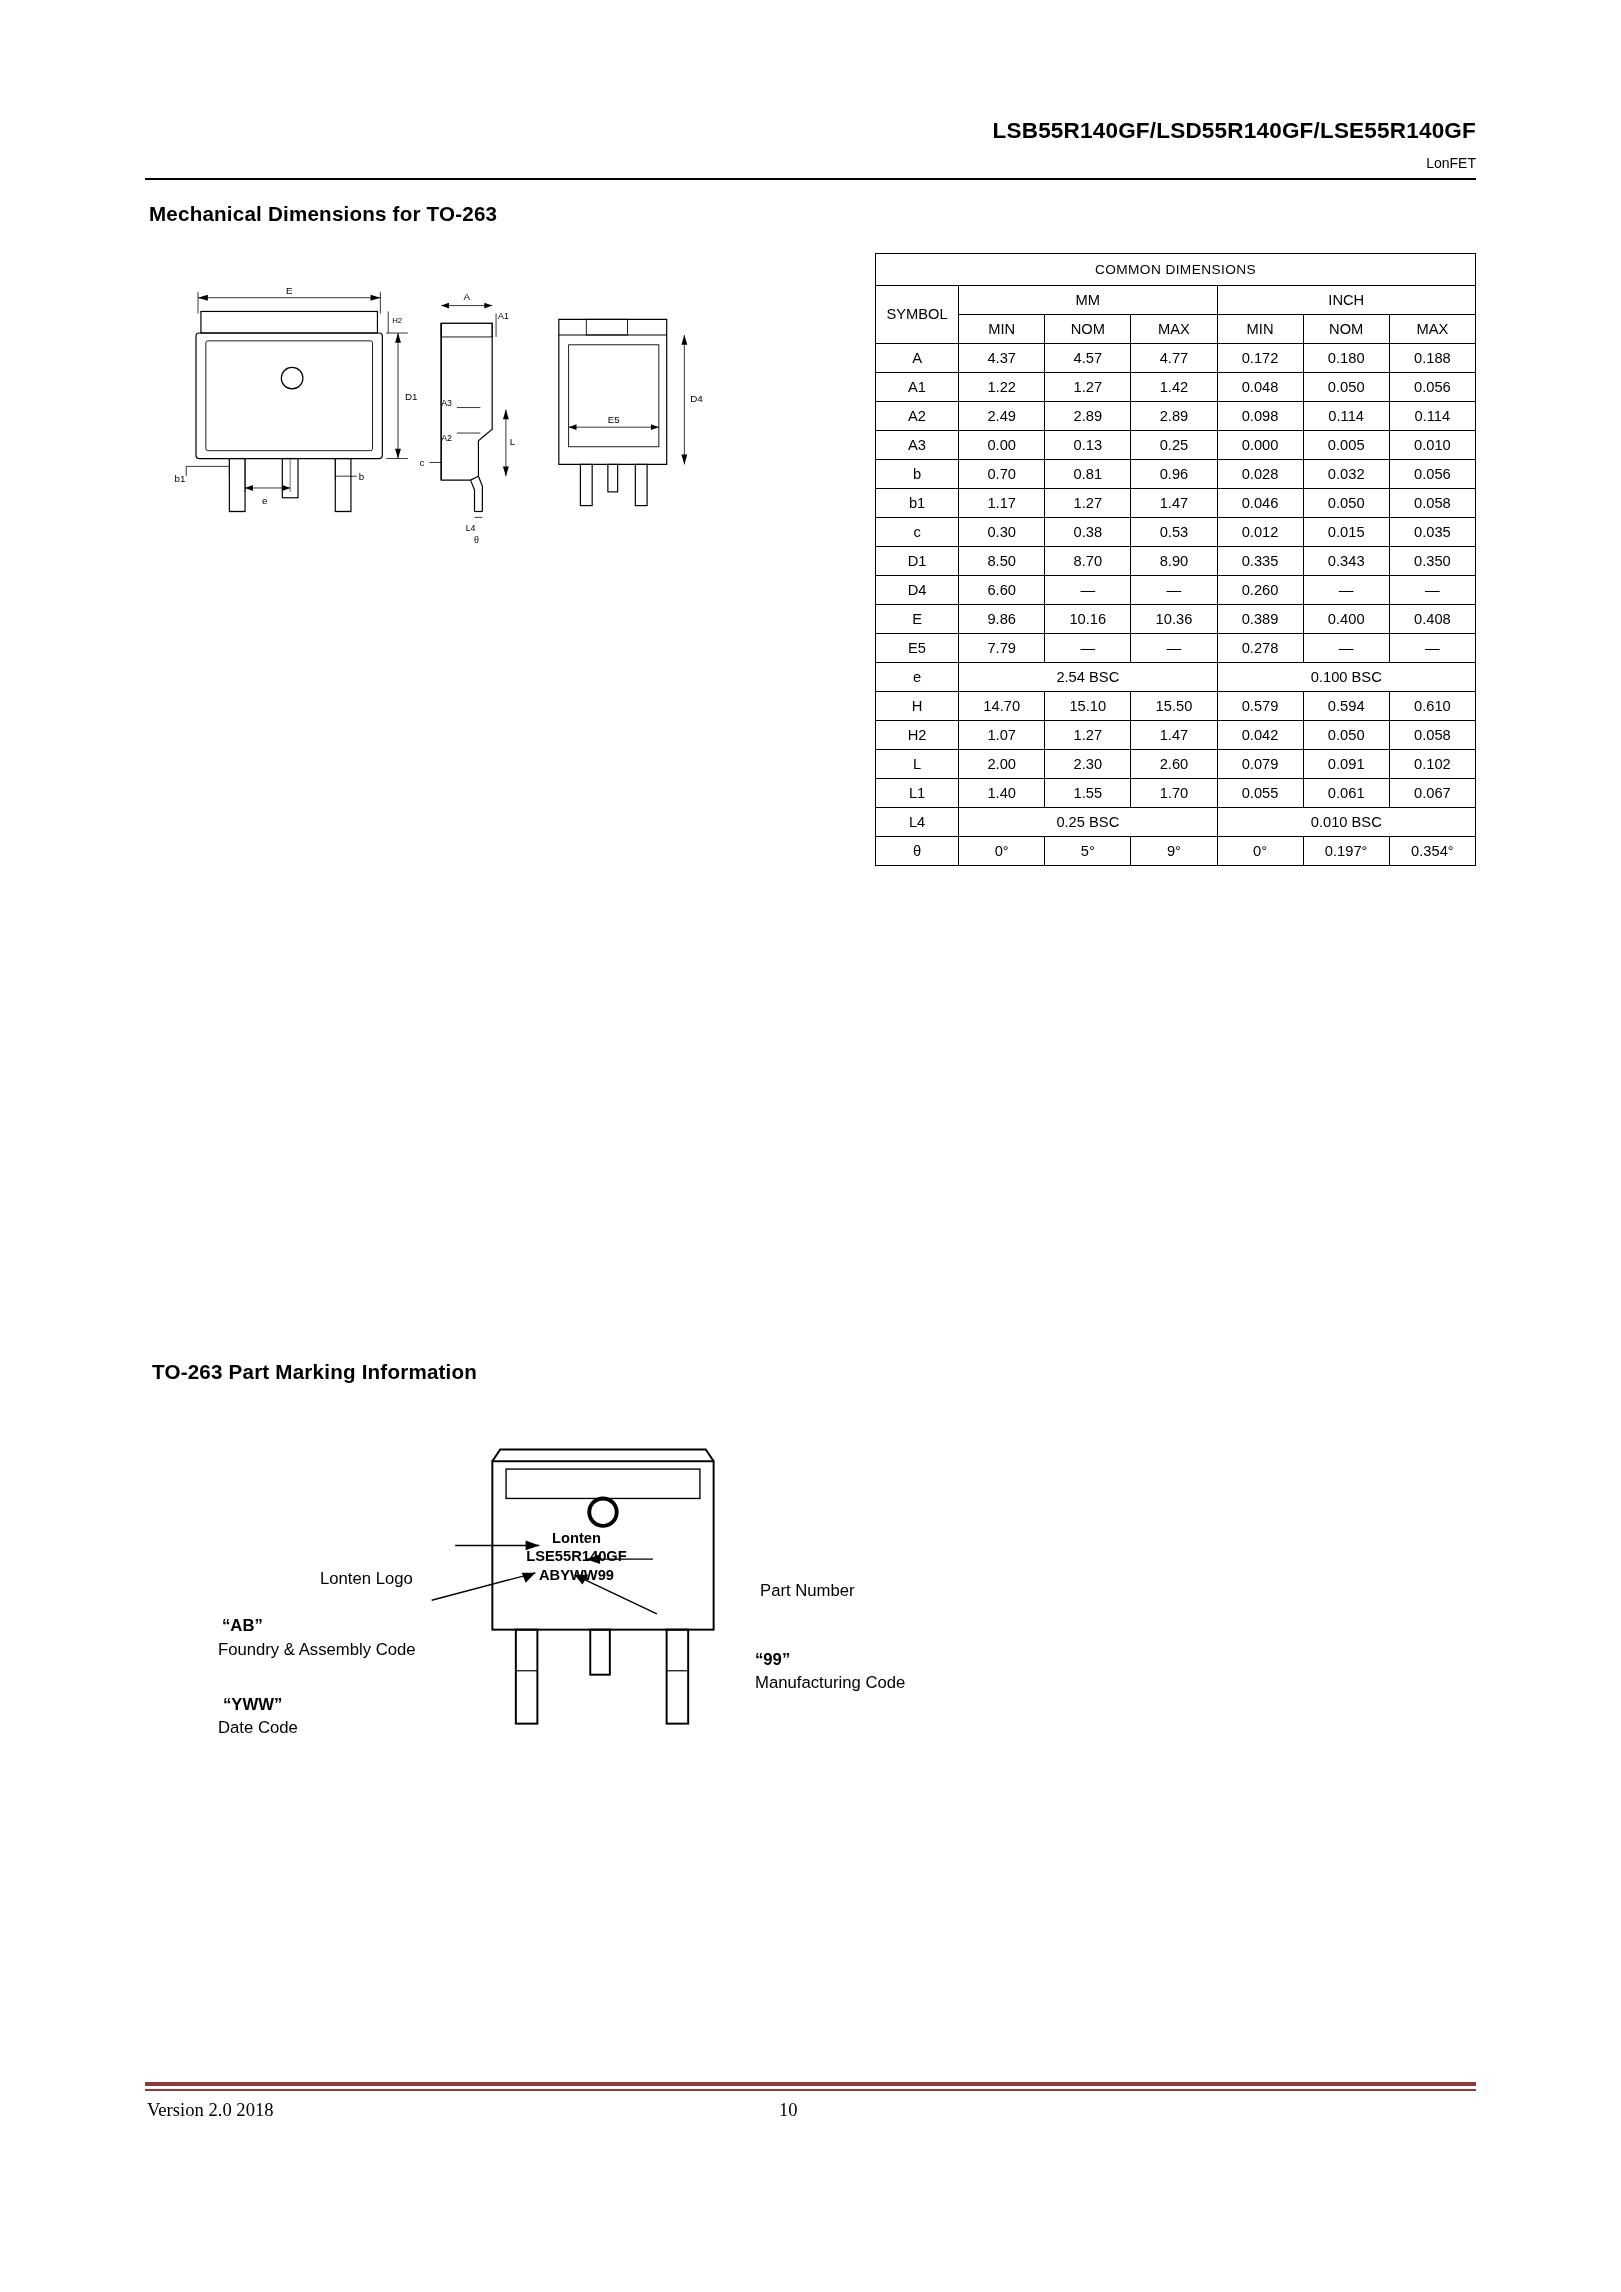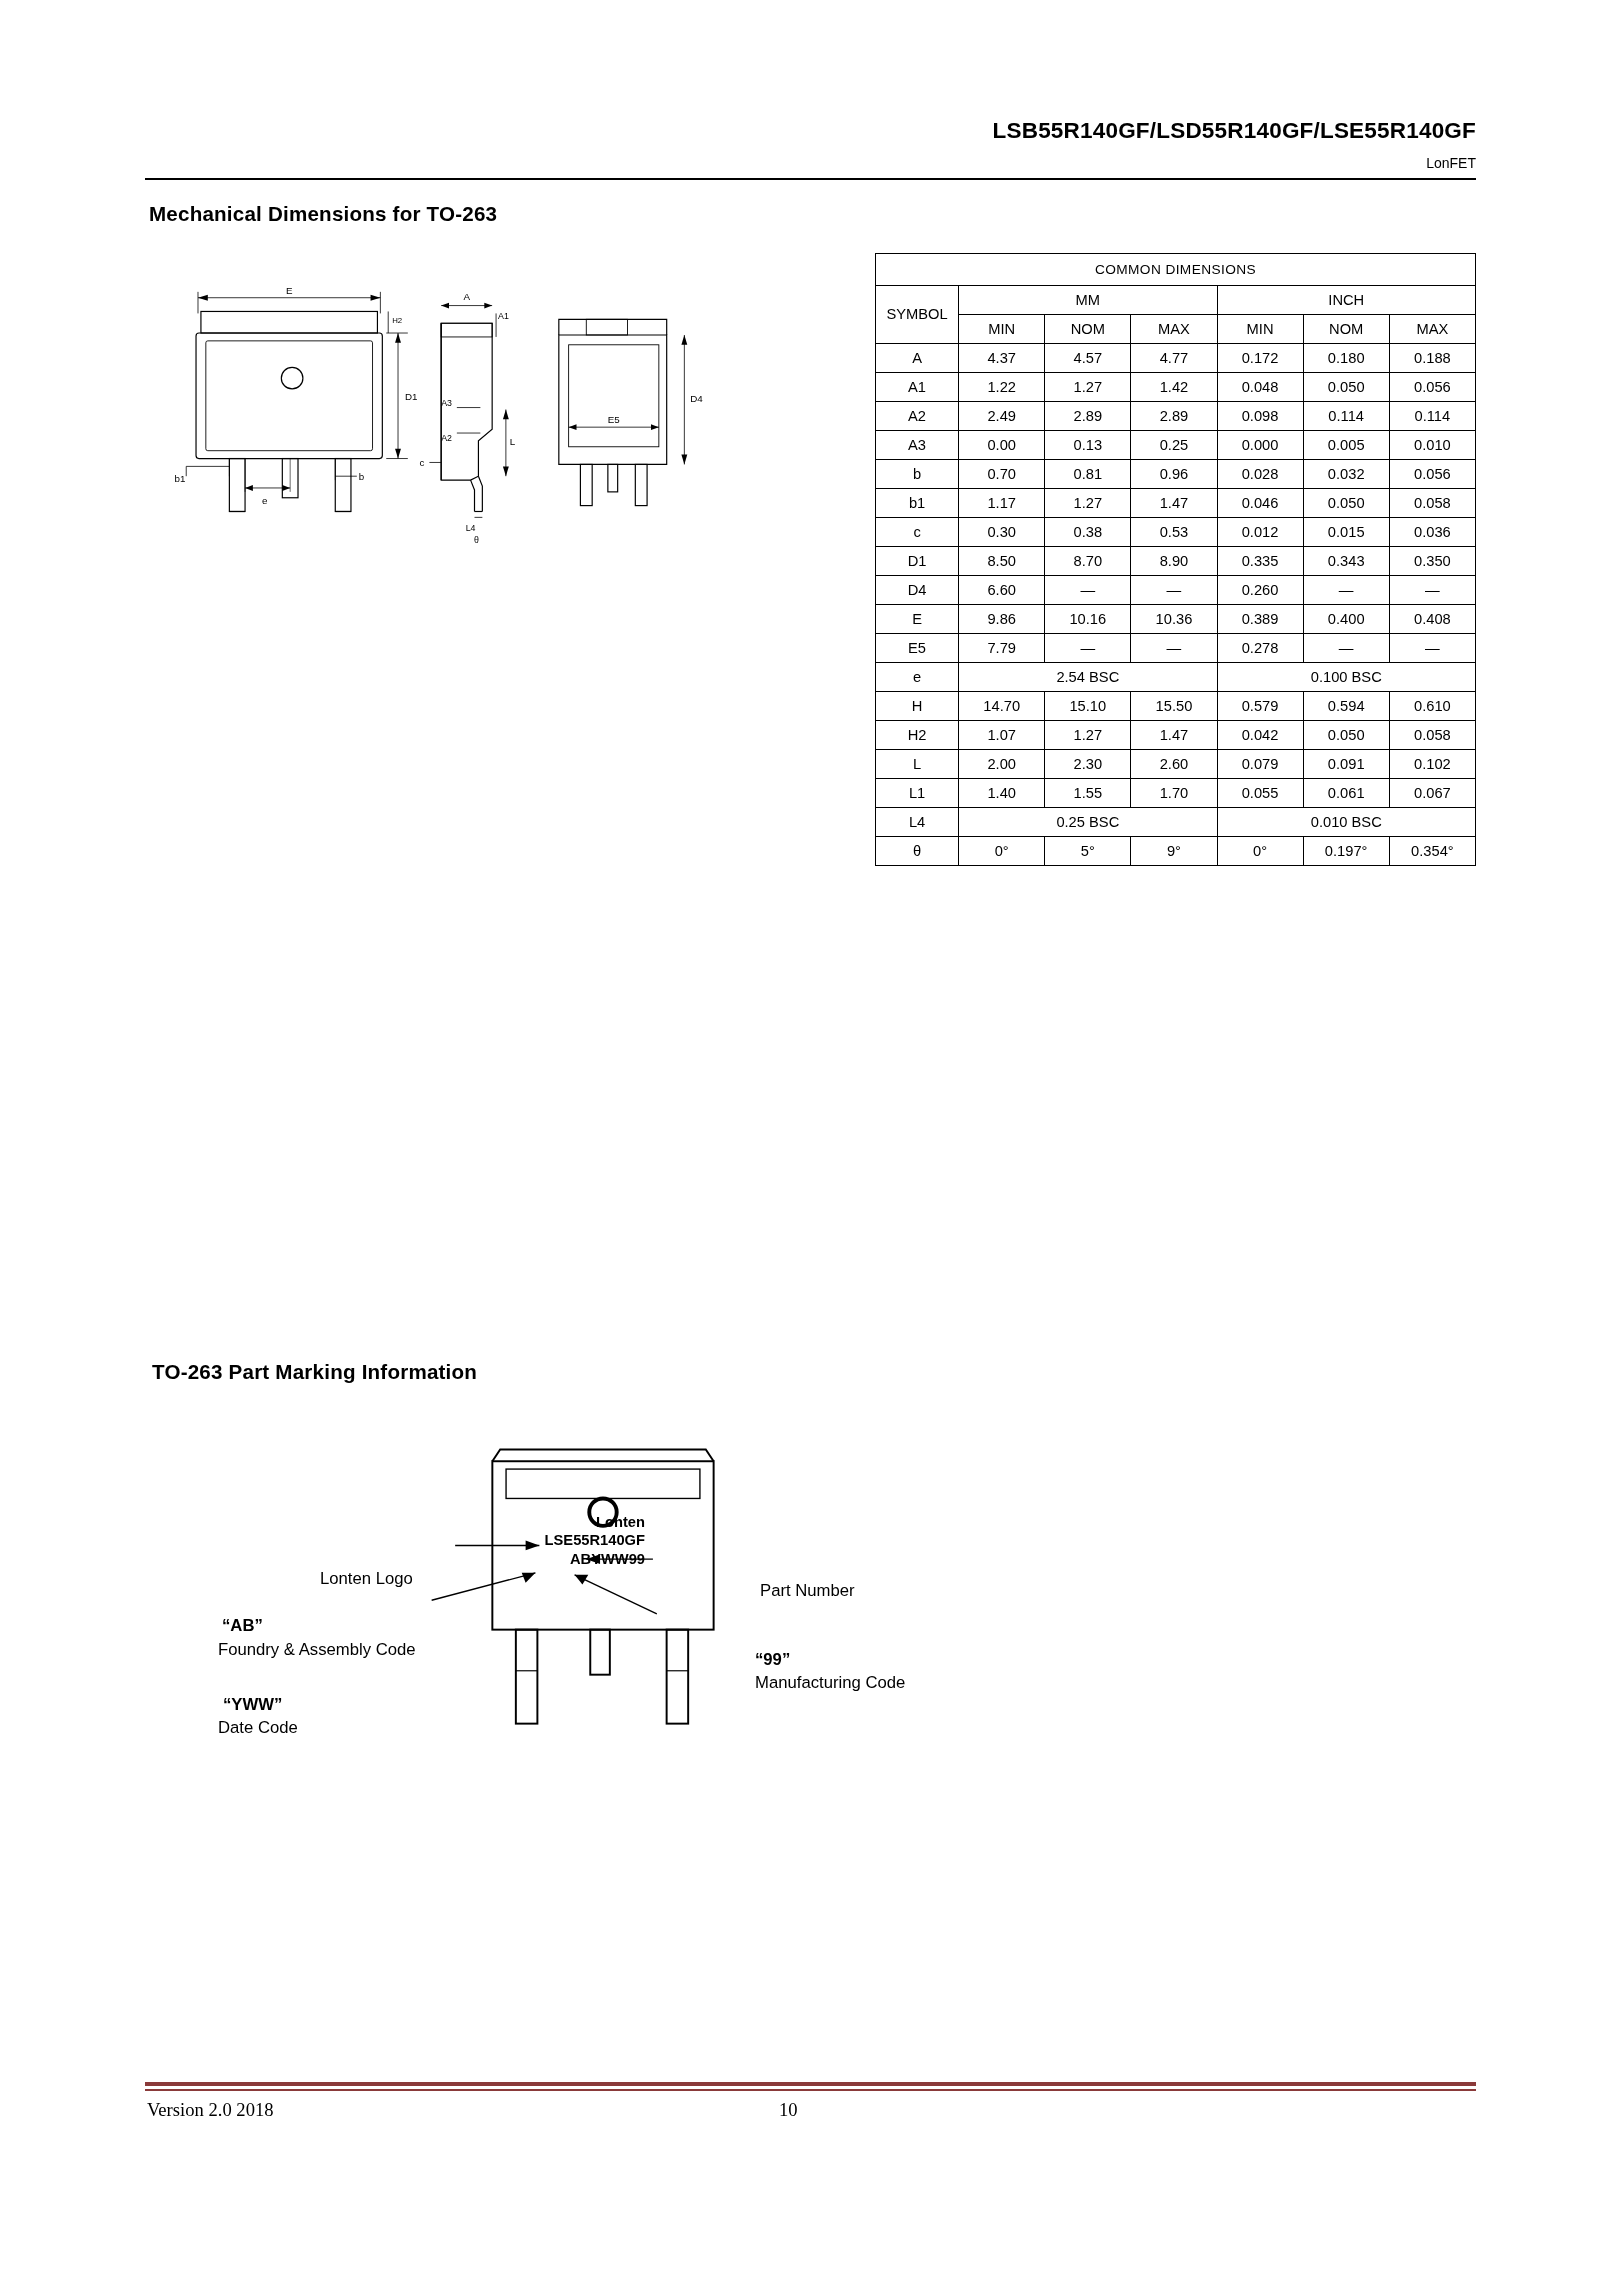--- a/index.html
+++ b/index.html
@@ -364,21 +364,21 @@
             <td>0.050</td>
             <td>0.058</td>
           </tr>
           <tr>
             <td class="sym-cell">c</td>
             <td>0.30</td>
             <td>0.38</td>
             <td>0.53</td>
             <td>0.012</td>
             <td>0.015</td>
-            <td>0.036</td>
+            <td>0.035</td>
           </tr>
           <tr>
             <td class="sym-cell">D1</td>
             <td>8.50</td>
             <td>8.70</td>
             <td>8.90</td>
             <td>0.335</td>
             <td>0.343</td>
             <td>0.350</td>
           </tr>
@@ -491,21 +491,21 @@
       <line x1="516" y1="136" x2="448" y2="136" stroke-width="1.4"></line>
       <polygon points="448,136 462,131 462,141" fill="#000" stroke="none"></polygon>
 
       <line x1="290" y1="178" x2="396" y2="150" stroke-width="1.4"></line>
       <polygon points="396,150 382,150 386,160" fill="#000" stroke="none"></polygon>
 
       <line x1="520" y1="192" x2="436" y2="152" stroke-width="1.4"></line>
       <polygon points="436,152 450,152 444,162" fill="#000" stroke="none"></polygon>
     </svg>
 
-    <div style="position:absolute; left:361px; top:87px; width:137px; font-size:14.7px; font-weight:bold; line-height:1.25; text-align:right;">
+    <div style="position:absolute; left:361px; top:103px; width:137px; font-size:14.7px; font-weight:bold; line-height:1.25; text-align:center;">
       <div>Lonten</div>
       <div>LSE55R140GF</div>
       <div>ABYWW99</div>
     </div>
   </div>
 
   <div class="mk-label" style="left:320px; top:1568px;text-align:right;">Lonten Logo</div>
 
   <div class="mk-label" style="left:760px; top:1580px;">Part Number</div>
 

